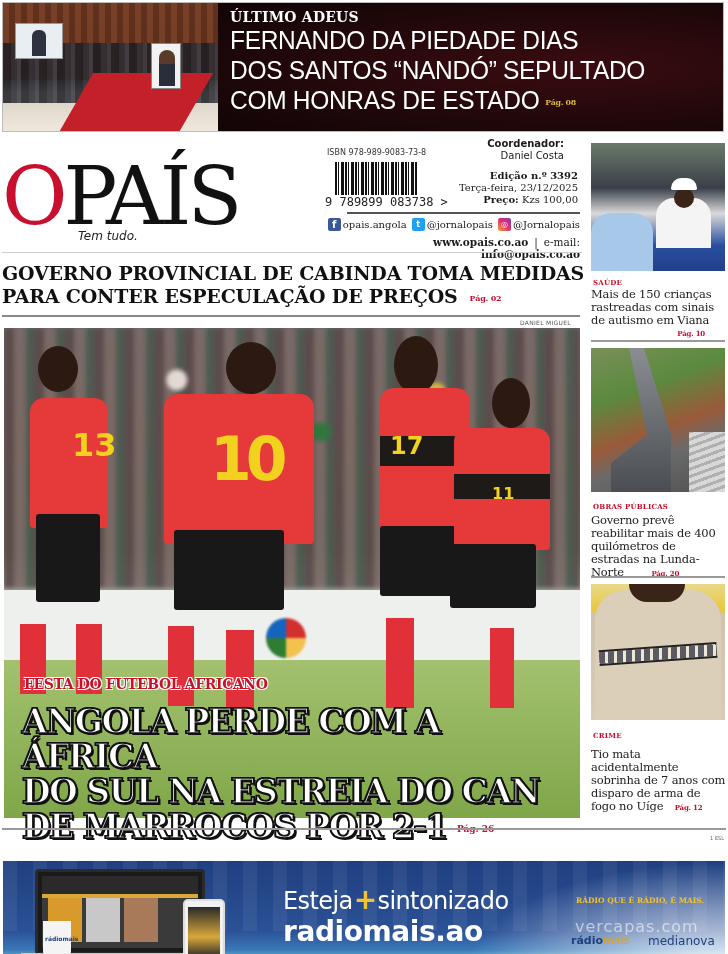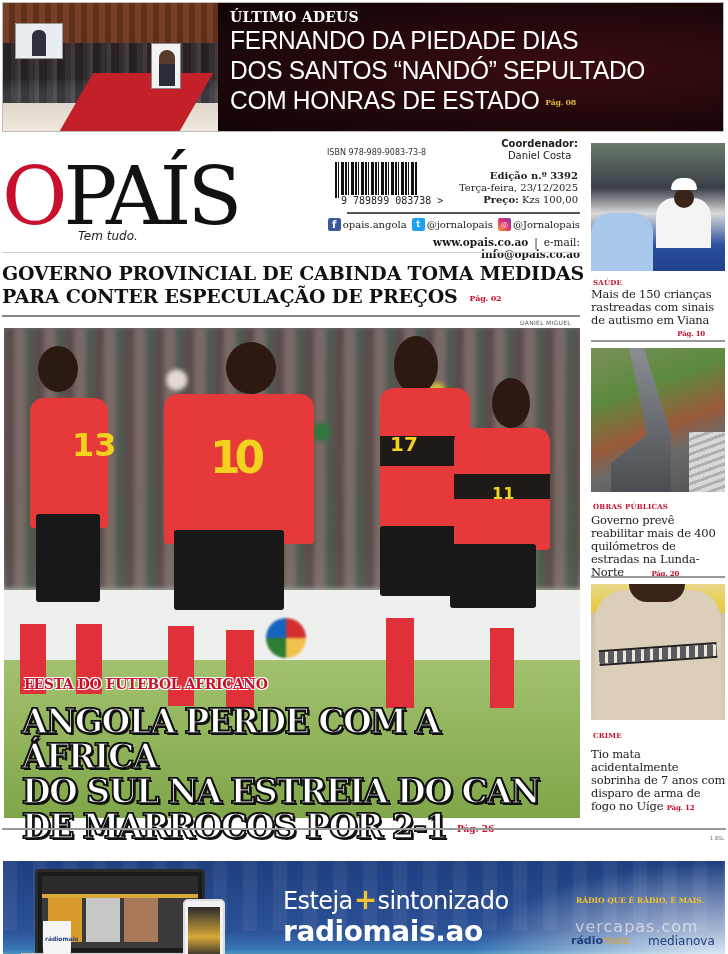--- a/index.html
+++ b/index.html
@@ -27,22 +27,22 @@
   
   .masthead { position:absolute; left:0; top:136px; width:585px; height:114px; }
   .logo { position:absolute; left:2px; top:6px; font-family:"DejaVu Serif", serif; font-weight:normal; font-size:80px; line-height:80px; letter-spacing:-4px;margin-top:15px; }
   .logo .o { color:#c8102e; }
   .logo .pais { color:#111; }
   .tagline { position:absolute; left:78px; top:93px; font-family:"DejaVu Sans", sans-serif; font-style: italic; font-size: 12px; color:#222; }
   .meta { position:absolute; left:325px; top:2px; width:255px; height:108px; }
   .isbn { position:absolute; left:2px; top:10px; font-family:"DejaVu Sans", sans-serif; font-size:8px; color:#333; }
   .barcode { position:absolute; left:10px; top:24px; width:82px; height:36px;
     background: repeating-linear-gradient(90deg, #111 0 2px, #fff 2px 3px, #111 3px 4px, #fff 4px 6px, #111 6px 9px, #fff 9px 10px); }
-  .barcode-num { position:absolute; left:0; top:57px; font-family:"DejaVu Sans Mono", monospace; font-size:10px; color:#222; background:#fff; padding-right:2px;margin-left:16px; }
-  .coord { position:absolute; right:2px; top:0; text-align:center; font-family:"DejaVu Sans", sans-serif; font-size:10px; line-height:12px; }
+  .barcode-num { position:absolute; left:0; top:57px; font-family:"DejaVu Sans Mono", monospace; font-size:12px; color:#222; background:#fff; padding-right:2px; }
+  .coord { position:absolute; right:16px; top:0; text-align:right; font-family:"DejaVu Sans", sans-serif; font-size:10px; line-height:12px; }
   .coord .lbl { font-weight:bold; }
   .edition { position:absolute; right:2px; top:32px; text-align:right; font-family:"DejaVu Serif", serif; font-size:10px; line-height:12px; }
   .edition .ed { font-weight:bold; }
   .edition .price b { font-weight:bold; }
   .meta-rule { position:absolute; left:22px; right:0; top:74px; height:2px; background:#555; }
   .social { position:absolute; left:22px; right:0; top:80px; display:flex; gap:5px; align-items:center; justify-content:flex-end; font-family:"DejaVu Serif", serif; font-size:10px; }
   .social .s { display:flex; align-items:center; gap:2px; }
   .ico { display:inline-block; width:13px; height:13px; border-radius:2px; color:#fff; font-family:"DejaVu Sans", sans-serif; font-weight:bold; font-size:10px; line-height:13px; text-align:center; }
   .ico.fb { background:#3b5998; }
   .ico.tw { background:#1da1f2; font-size:8px; }
@@ -216,30 +216,30 @@
     <div class="shirt" style="left:16px;top:70px;width:78px;height:130px;"></div>
     <div class="num" style="left:58px;top:98px;font-size:32px;">13</div>
     <div class="shorts" style="left:22px;top:186px;width:64px;height:88px;"></div>
     <div class="sock" style="left:6px;top:296px;width:26px;height:70px;"></div>
     <div class="sock" style="left:62px;top:296px;width:26px;height:70px;"></div>
   </div>
 
   <div class="player" style="left:140px;top:0;">
     <div class="head" style="left:82px;top:14px;width:50px;height:52px;"></div>
     <div class="shirt" style="left:20px;top:66px;width:150px;height:150px;"></div>
-    <div class="num" style="left:66px;top:104px;font-size:44px;letter-spacing:-6px;">10</div>
+    <div class="num" style="left:66px;top:96px;font-size:60px;letter-spacing:-6px;">10</div>
     <div class="shorts" style="left:30px;top:202px;width:110px;height:80px;"></div>
     <div class="sock" style="left:24px;top:298px;width:26px;height:80px;"></div>
     <div class="sock" style="left:82px;top:302px;width:28px;height:80px;"></div>
   </div>
 
   <div class="player" style="left:372px;top:0;">
     <div class="head" style="left:18px;top:8px;width:44px;height:58px;"></div>
     <div class="shirt" style="left:4px;top:60px;width:90px;height:150px;background:linear-gradient(180deg,#e6393a 0 32%,#1e1a18 32% 52%,#e6393a 52%);"></div>
-    <div class="num" style="left:14px;top:104px;font-size:20px;">17</div>
+    <div class="num" style="left:14px;top:104px;font-size:24px;">17</div>
     <div class="shorts" style="left:4px;top:198px;width:90px;height:70px;"></div>
     <div class="sock" style="left:10px;top:290px;width:28px;height:90px;"></div>
   </div>
 
   <div class="player" style="left:440px;top:0;">
     <div class="head" style="left:48px;top:50px;width:38px;height:50px;"></div>
     <div class="shirt" style="left:10px;top:100px;width:96px;height:122px;background:linear-gradient(180deg,#e6393a 0 38%,#1e1a18 38% 58%,#e6393a 58%);"></div>
     <div class="num" style="left:48px;top:156px;font-size:16px;">11</div>
     <div class="shorts" style="left:6px;top:216px;width:86px;height:64px;"></div>
     <div class="sock" style="left:46px;top:300px;width:24px;height:80px;"></div>
@@ -279,21 +279,21 @@
   <div class="sb-rule" style="top:440px;"></div>
 
   <div class="sb-photo sb3">
     <div class="sweater"></div>
     <div class="stripe"></div>
     <div class="neck"></div>
   </div>
   <div class="sb-cat" style="top:595px;">CRIME</div>
   <div class="sb-text" style="top:612px;">
     <span>Tio mata acidentalmente sobrinha de 7 anos com disparo de arma de fogo no Uíge</span>
-    <span class="sb-pag" style="">Pág. 12</span>
+    <span class="sb-pag" style="margin-left:8px;">Pág. 12</span>
   </div>
 </div>
 
 <div class="rule-bottom"></div>
 <div class="ad-tag">1 ESL</div>
 <div class="ad">
   <div class="skyline"></div>
   <div class="glow"></div>
   <div class="laptop">
     <div class="scr"></div>

